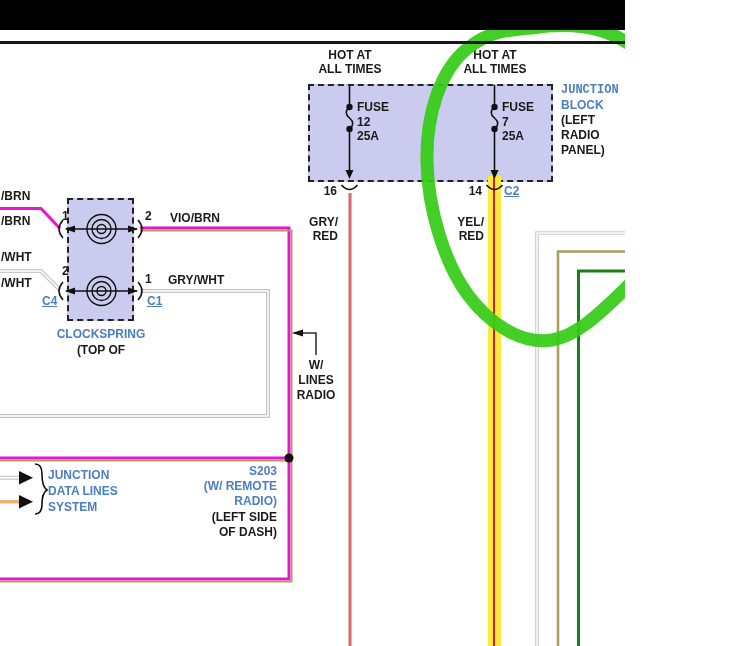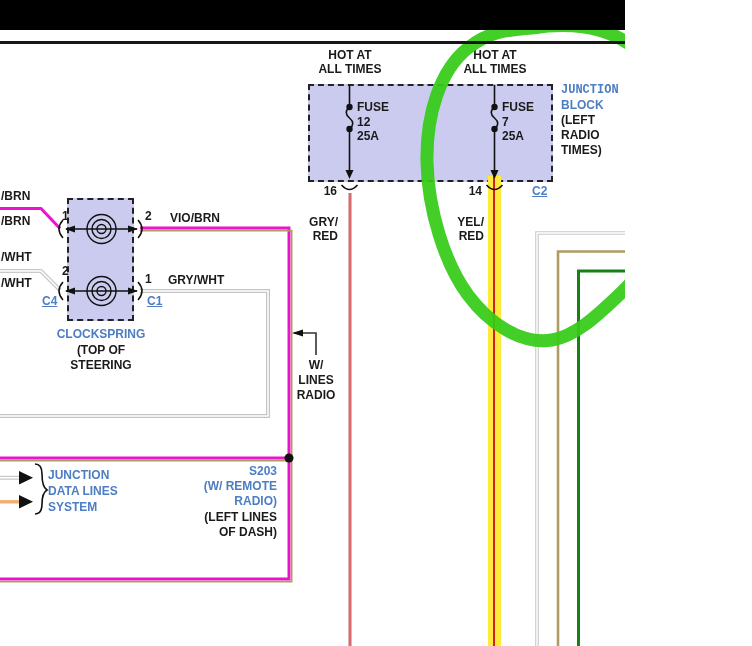--- a/index.html
+++ b/index.html
@@ -40,25 +40,25 @@
   <div class="lbl" style="left:357px;top:115px;">12</div>
   <div class="lbl" style="left:357px;top:129px;">25A</div>
   <div class="lbl" style="left:502px;top:100px;">FUSE</div>
   <div class="lbl" style="left:502px;top:115px;">7</div>
   <div class="lbl" style="left:502px;top:129px;">25A</div>
 
   <div class="lbl blue" style="left:561px;top:83px;font-family:Liberation Mono, monospace;">JUNCTION</div>
   <div class="lbl blue" style="left:561px;top:98px;">BLOCK</div>
   <div class="lbl" style="left:561px;top:113px;">(LEFT</div>
   <div class="lbl" style="left:561px;top:128px;">RADIO</div>
-  <div class="lbl" style="left:561px;top:143px;">TIMES)</div>
+  <div class="lbl" style="left:561px;top:143px;">PANEL)</div>
 
   <div class="lbl rgt" style="left:305px;top:184px;width:32px;">16</div>
   <div class="lbl rgt" style="left:450px;top:184px;width:32px;">14</div>
-  <div class="lbl blue link" style="left:532px;top:184px;">C2</div>
+  <div class="lbl blue link" style="left:504px;top:184px;">C2</div>
 
   <div class="lbl rgt" style="left:288px;top:215px;width:50px;">GRY/</div>
   <div class="lbl rgt" style="left:288px;top:229px;width:50px;">RED</div>
   <div class="lbl rgt" style="left:434px;top:215px;width:50px;">YEL/</div>
   <div class="lbl rgt" style="left:434px;top:229px;width:50px;">RED</div>
 
   <div class="lbl" style="left:1px;top:189px;">/BRN</div>
   <div class="lbl" style="left:1px;top:214px;">/BRN</div>
   <div class="lbl" style="left:1px;top:250px;">/WHT</div>
   <div class="lbl" style="left:1px;top:276px;">/WHT</div>
@@ -69,30 +69,29 @@
   <div class="lbl" style="left:145px;top:272px;">1</div>
 
   <div class="lbl" style="left:170px;top:211px;">VIO/BRN</div>
   <div class="lbl" style="left:168px;top:273px;">GRY/WHT</div>
 
   <div class="lbl blue link" style="left:42px;top:294px;">C4</div>
   <div class="lbl blue link" style="left:147px;top:294px;">C1</div>
 
   <div class="lbl ctr blue" style="left:31px;top:327px;width:140px;">CLOCKSPRING</div>
   <div class="lbl ctr" style="left:31px;top:343px;width:140px;">(TOP OF</div>
-  <div class="lbl ctr" style="left:31px;top:358px;width:140px;">STEERING</div>
 
   <div class="lbl ctr" style="left:286px;top:358px;width:60px;">W/</div>
   <div class="lbl ctr" style="left:286px;top:373px;width:60px;">LINES</div>
   <div class="lbl ctr" style="left:286px;top:388px;width:60px;">RADIO</div>
 
   <div class="lbl rgt blue" style="left:177px;top:464px;width:100px;">S203</div>
   <div class="lbl rgt blue" style="left:177px;top:479px;width:100px;">(W/ REMOTE</div>
   <div class="lbl rgt blue" style="left:177px;top:494px;width:100px;">RADIO)</div>
-  <div class="lbl rgt" style="left:177px;top:510px;width:100px;">(LEFT LINES</div>
+  <div class="lbl rgt" style="left:177px;top:510px;width:100px;">(LEFT SIDE</div>
   <div class="lbl rgt" style="left:177px;top:525px;width:100px;">OF DASH)</div>
 
   <div class="lbl blue" style="left:48px;top:468px;">JUNCTION</div>
   <div class="lbl blue" style="left:48px;top:484px;">DATA LINES</div>
   <div class="lbl blue" style="left:48px;top:500px;">SYSTEM</div>
 
   <svg id="symbols" width="752" height="646" viewBox="0 0 752 646">
 
     <g>
       <line x1="349.5" y1="85" x2="349.5" y2="107" stroke="#111" stroke-width="1.6"></line>

